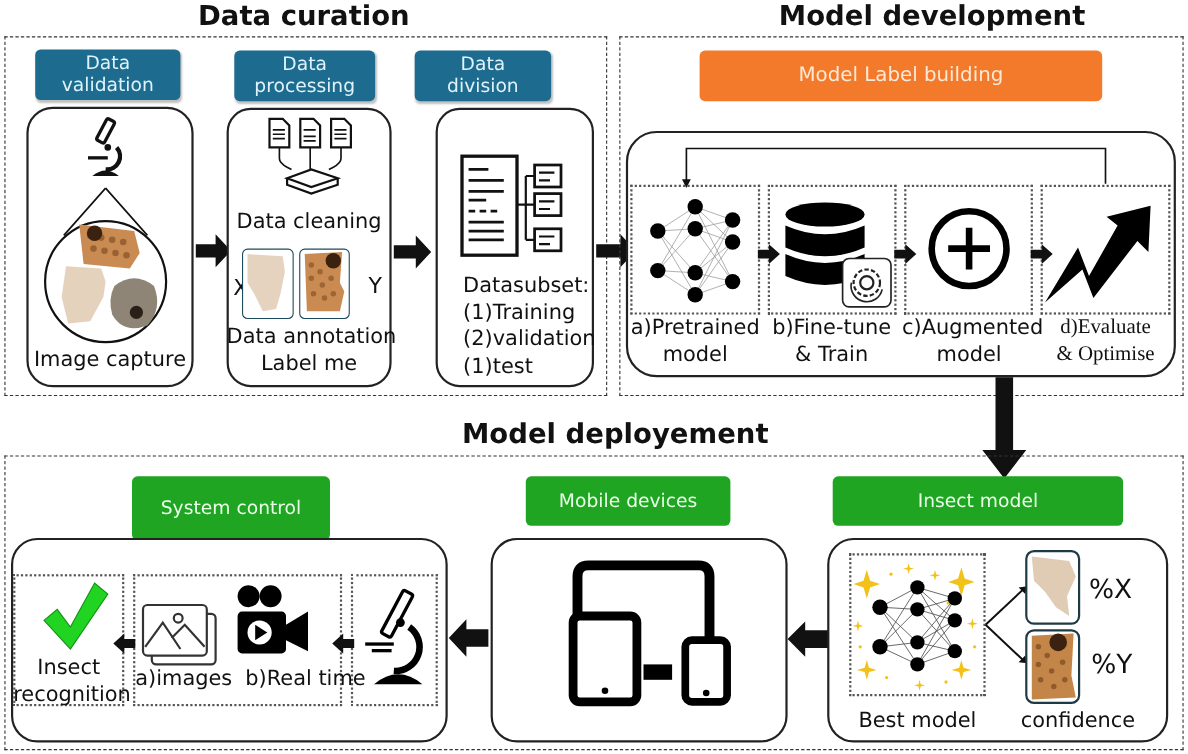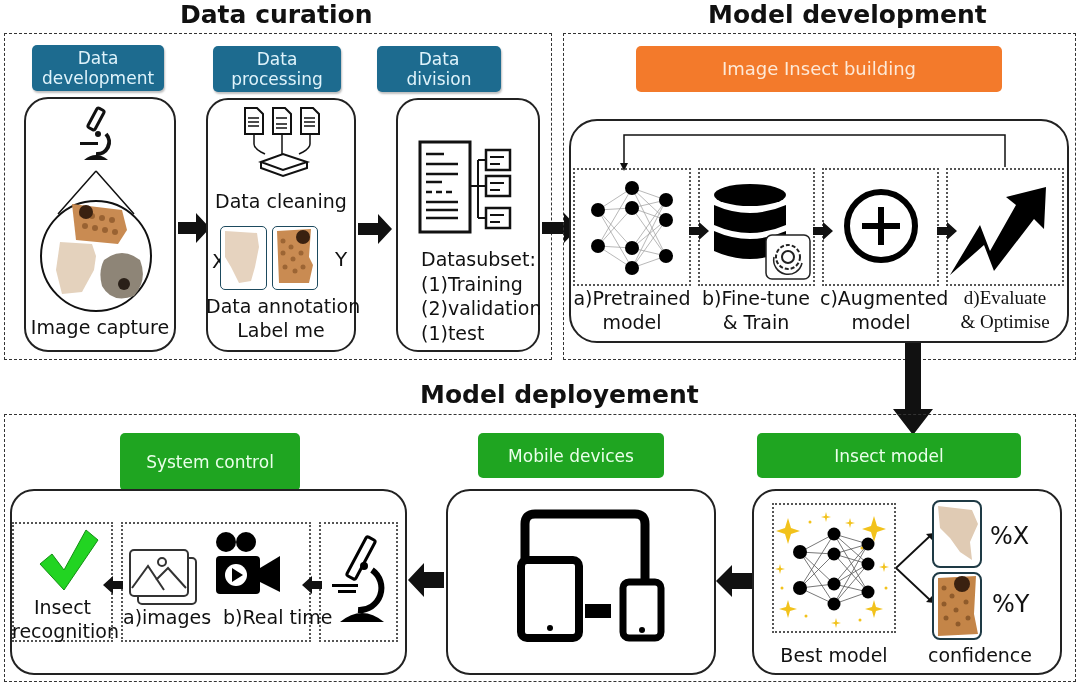--- a/index.html
+++ b/index.html
@@ -17,21 +17,21 @@
   svg{position:absolute;overflow:visible;}
 </style>
 </head>
 <body>
 
 <div class="section-title" style="left:180px;top:0px;">Data curation</div>
 <div class="dash-box" style="left:4px;top:33px;width:548px;height:327px;"></div>
 
 <div class="badge blue" style="left:32px;top:45px;width:132px;height:46px;flex-direction:column;">
   <span>Data</span>
-  <span>development</span>
+  <span>validation</span>
 </div>
 <div class="badge blue" style="left:213px;top:46px;width:128px;height:46px;flex-direction:column;">
   <span>Data</span>
   <span>processing</span>
 </div>
 <div class="badge blue" style="left:377px;top:46px;width:124px;height:46px;flex-direction:column;">
   <span>Data</span>
   <span>division</span>
 </div>
 
@@ -141,21 +141,21 @@
   <div>(2)validation</div>
   <div>(1)test</div>
 </div>
 
 <svg style="left:542px;top:213px;" width="36" height="30" viewBox="0 0 36 30">
     <path d="M0 9 H22 V0 L36 15 L22 30 V21 H0 Z" fill="#111"></path>
   </svg>
 
 <div class="section-title" style="left:708px;top:0px;">Model development</div>
 <div class="dash-box" style="left:563px;top:33px;width:513px;height:327px;"></div>
-<div class="badge orange" style="left:636px;top:46px;width:366px;height:46px;font-size:18px;">Image Insect building</div>
+<div class="badge orange" style="left:636px;top:46px;width:366px;height:46px;font-size:18px;">Model Label building</div>
 
 <div class="panel" style="left:569px;top:119px;width:500px;height:224px;border-radius:28px;"></div>
 <svg style="left:620px;top:133px;" width="400" height="40" viewBox="0 0 400 40">
   <path d="M385 34 V2 H4 V32" fill="none" stroke="#111" stroke-width="1.5"></path>
   <path d="M0 30 L4 38 L8 30 Z" fill="#111"></path>
 </svg>
 
 <div class="dot-box" style="left:573px;top:168px;width:118px;height:118px;"></div>
 <div class="dot-box" style="left:698px;top:168px;width:117px;height:118px;"></div>
 <div class="dot-box" style="left:822px;top:168px;width:117px;height:118px;"></div>

